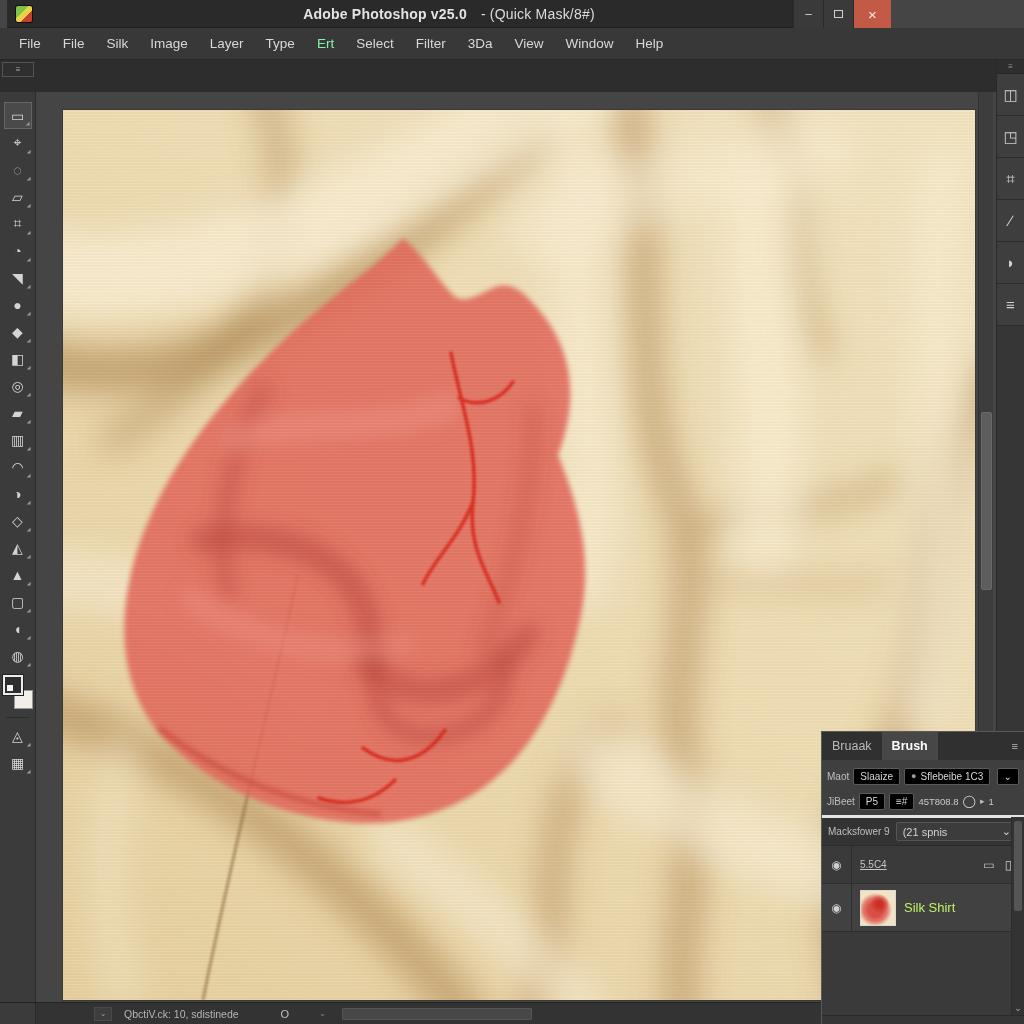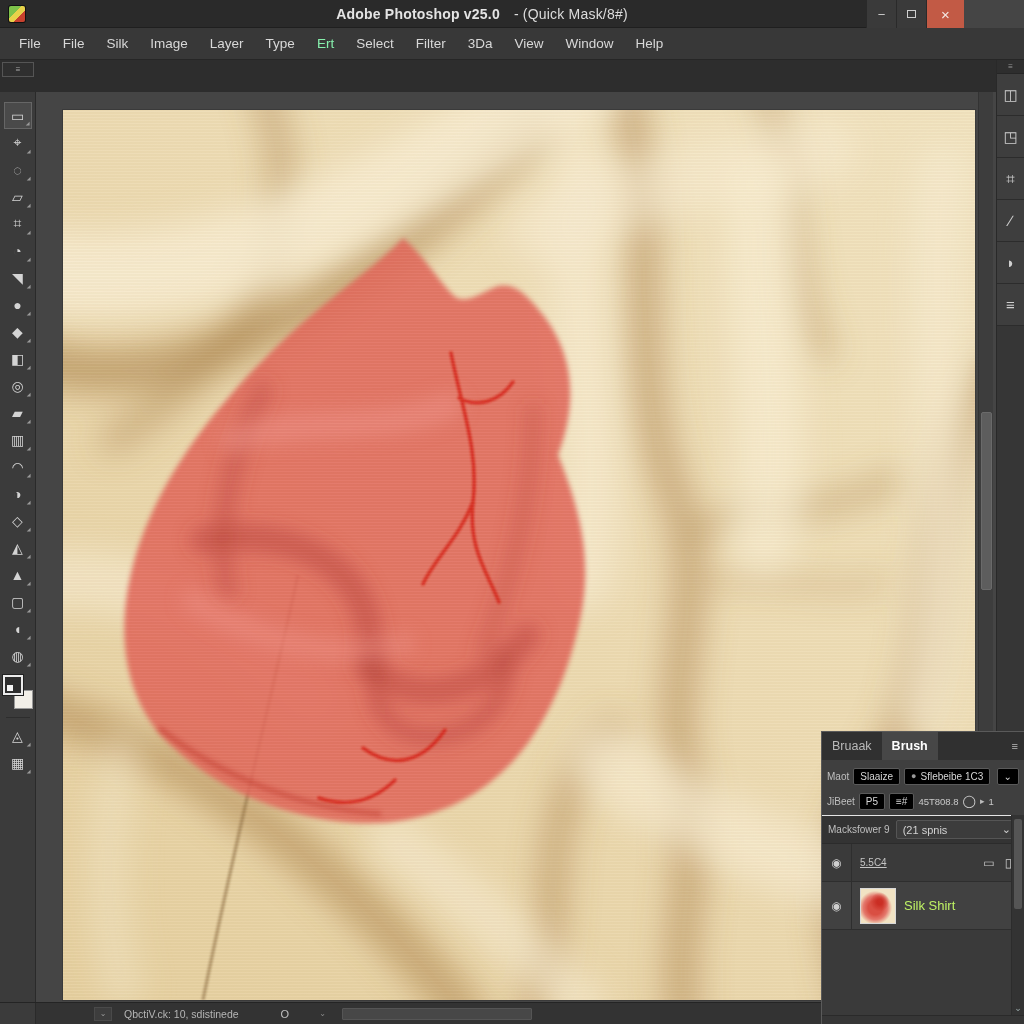--- a/index.html
+++ b/index.html
@@ -2,21 +2,21 @@
 <html><head>
 <meta charset="utf-8">
 <style>
   * { margin:0; padding:0; box-sizing:border-box; }
   html,body { background:#222; }
   body { font-family:"Liberation Sans", sans-serif; }
   .app { position:relative; width:1024px; height:1024px; background:#454545; overflow:hidden;
          color:#cfcfcf; font-size:13px; }
 
   
-  .titlebar { position:absolute; left:0; top:0; width:964px; height:28px; background:#2a2a2a;
+  .titlebar { position:absolute; left:7px; top:0; width:884px; height:28px; background:#2a2a2a;
               display:flex; align-items:center; border-bottom:1px solid #1f1f1f; }
   .app-icon { width:16px; height:16px; margin-left:9px; border-radius:2px;
               background: linear-gradient(135deg,#7ec24a 0 40%, #e8d24a 40% 65%, #c8412e 65% 100%);
               box-shadow:0 0 0 1px #111; }
   .title-text { position:absolute; left:0; right:0; text-align:center; color:#e4e4e4;
                 font-size:14px; font-weight:bold; letter-spacing:.2px; pointer-events:none; }
   .title-text .suffix { font-weight:normal; margin-left:14px; color:#dcdcdc; }
   .win-buttons { position:absolute; right:0; top:0; height:28px; display:flex; }
   .win-btn { width:30px; height:28px; display:flex; align-items:center; justify-content:center;
              color:#cfcfcf; font-size:13px; background:#3a3a3a; border-left:1px solid #2a2a2a; cursor:pointer; }
@@ -76,21 +76,21 @@
 
   
   .panel { position:absolute; left:821px; top:731px; width:203px; height:334px; background:#3a3a3a;
            border:1px solid #5a5a5a; border-right:none; border-bottom:none; z-index:10;
            display:flex; flex-direction:column; font-size:11px; }
   .panel-tabs { height:28px; background:#303030; display:flex; align-items:stretch; }
   .ptab { padding:0 10px; display:flex; align-items:center; color:#b9b9b9; font-size:12.5px; cursor:pointer; }
   .ptab.active { background:#474747; color:#ffffff; font-weight:bold; }
   .ptab-menu { margin-left:auto; display:flex; align-items:center; padding:0 6px; color:#bbb; cursor:pointer; }
 
-  .pcontrols { background:#3f3f3f; padding:3px 5px 2px 5px; border-bottom:1px solid #e5e5e5; }
+  .pcontrols { background:#3f3f3f; padding:3px 5px 2px 5px; border-bottom:3px solid #e5e5e5; }
   .prow { display:flex; align-items:center; height:26px; gap:4px; }
   .plabel { color:#bfbfbf; font-size:10px; }
   .pbox { background:#000000; border:1px solid #5a5a5a; border-radius:2px; padding:2px 6px;
           color:#d6d6d6; font-size:10px; cursor:pointer; display:flex; align-items:center; gap:4px; }
   .pbox .mini-icon { color:#9a9a9a; font-size:9px; }
   .chev-box { margin-left:auto; }
   .ptext { color:#c9c9c9; font-size:9.5px; }
   .pcircle { color:#cfcfcf; font-size:12px; }
   .parrow { color:#bdbdbd; font-size:9px; cursor:pointer; }
 

